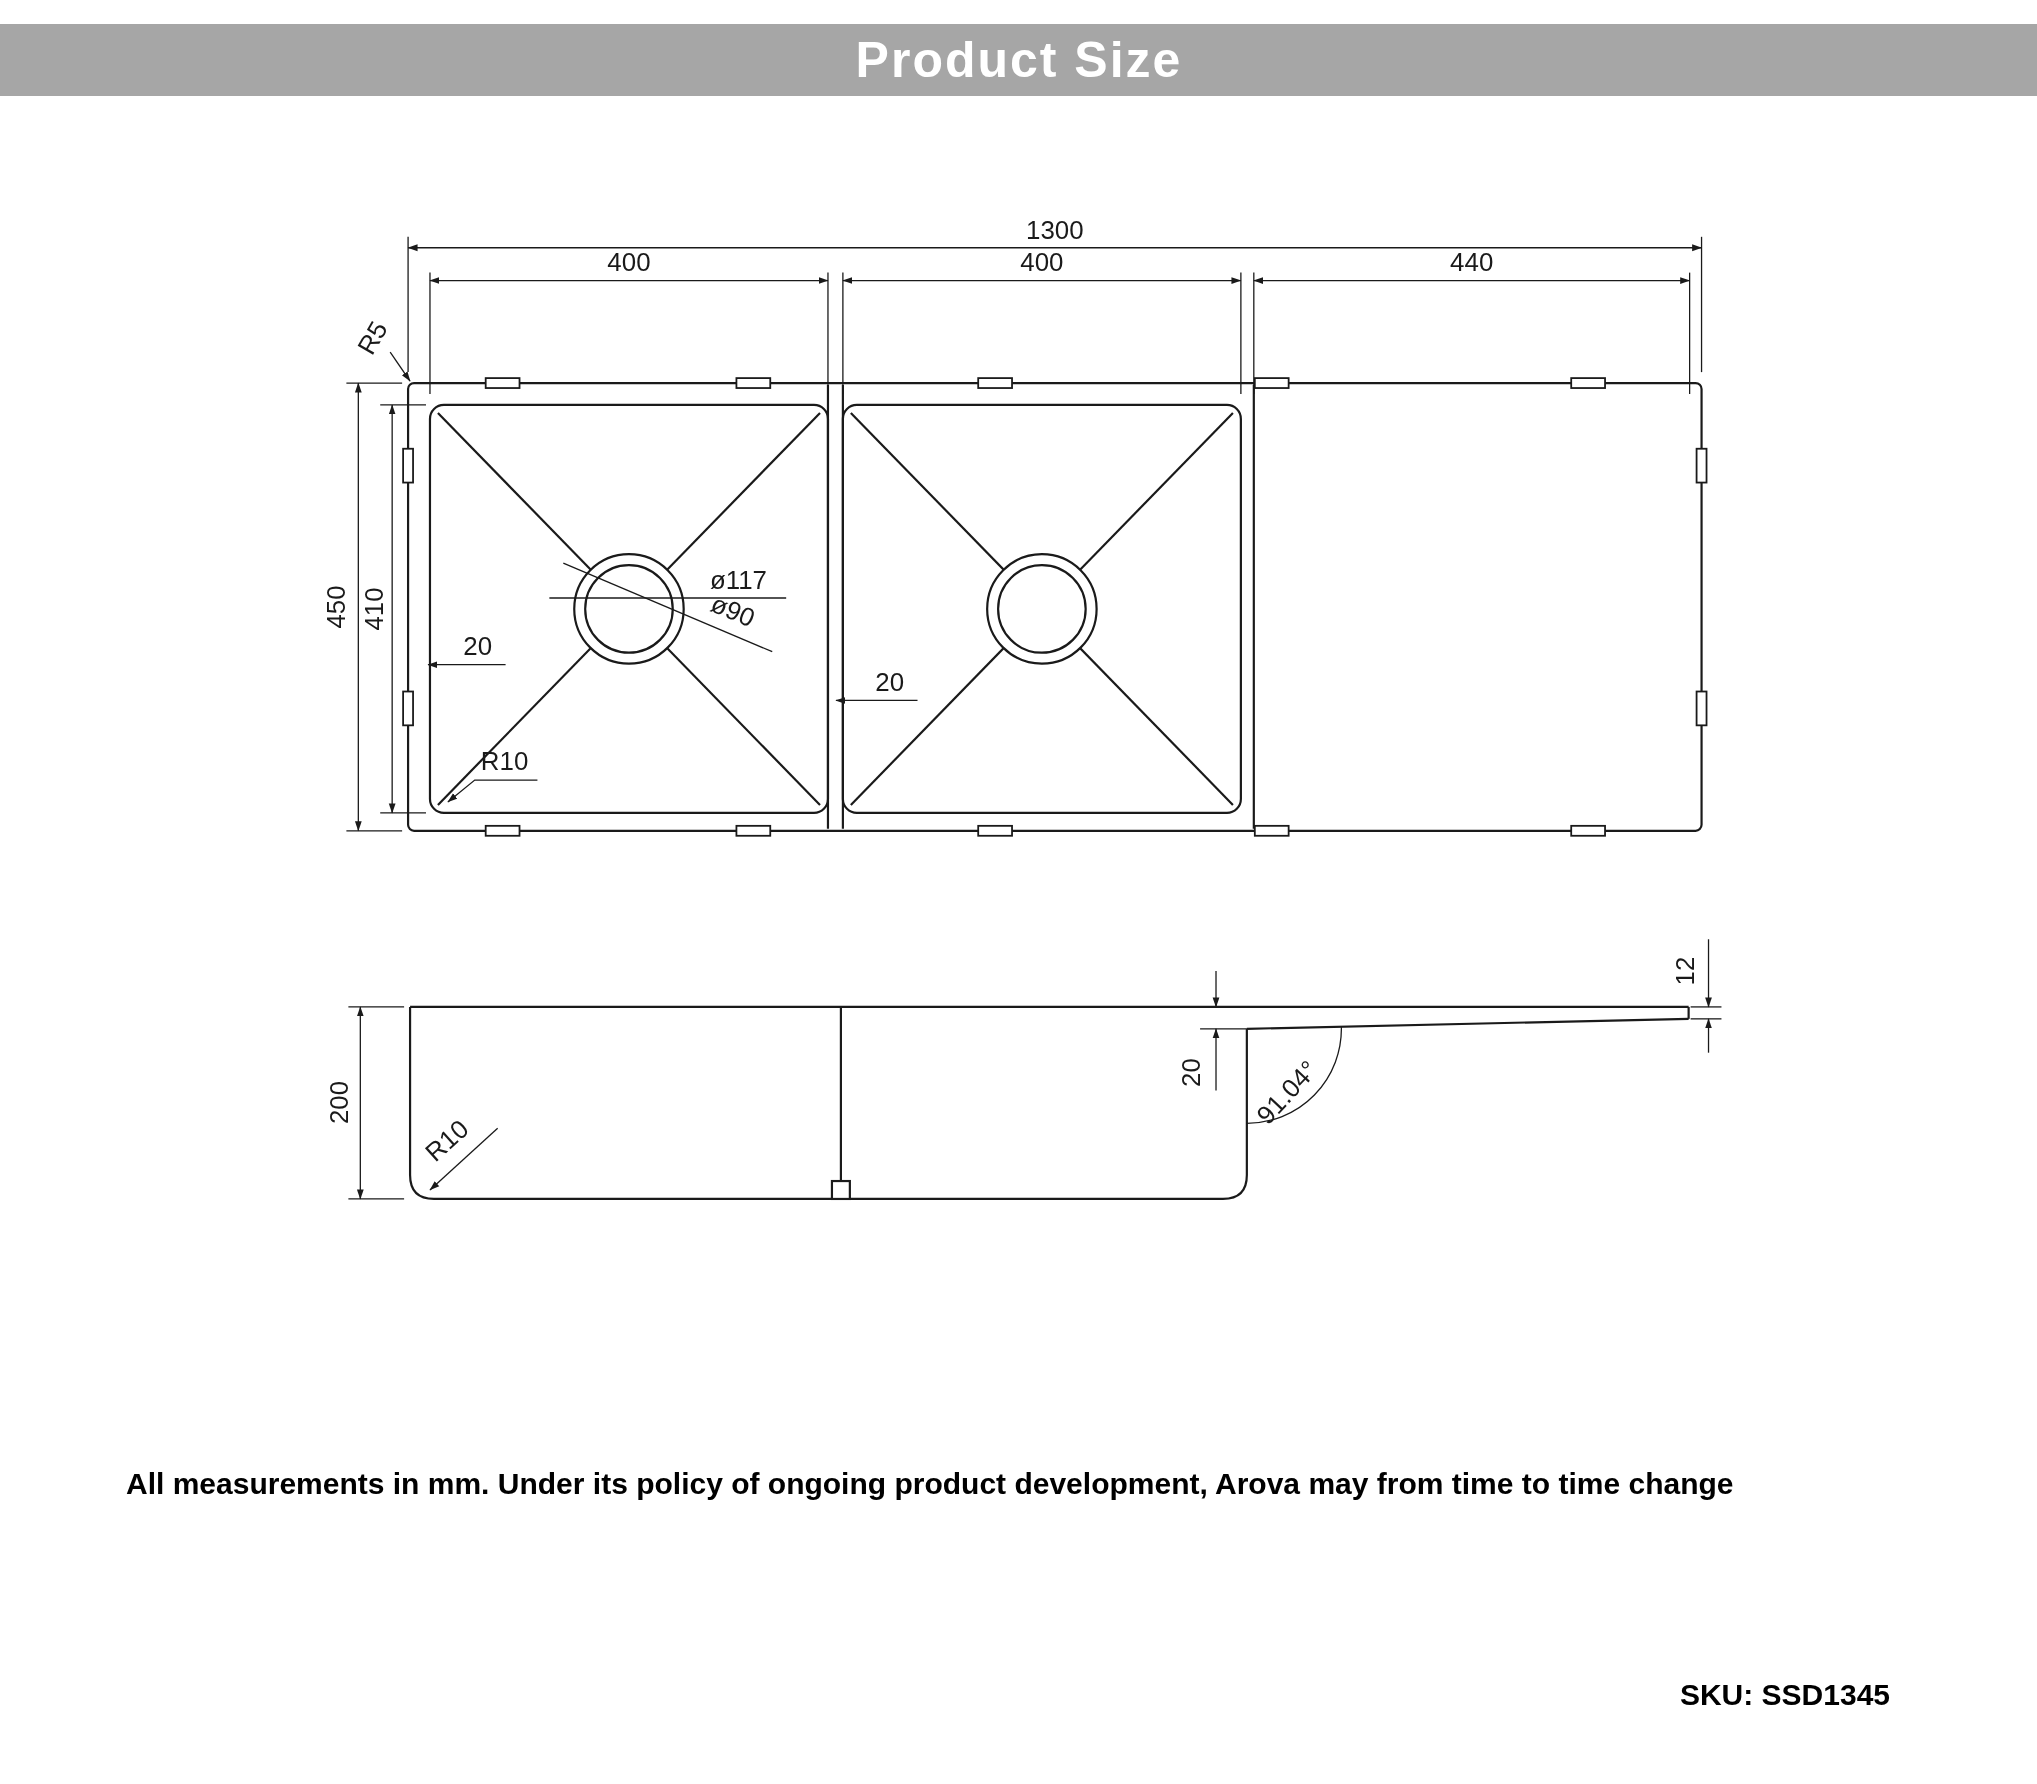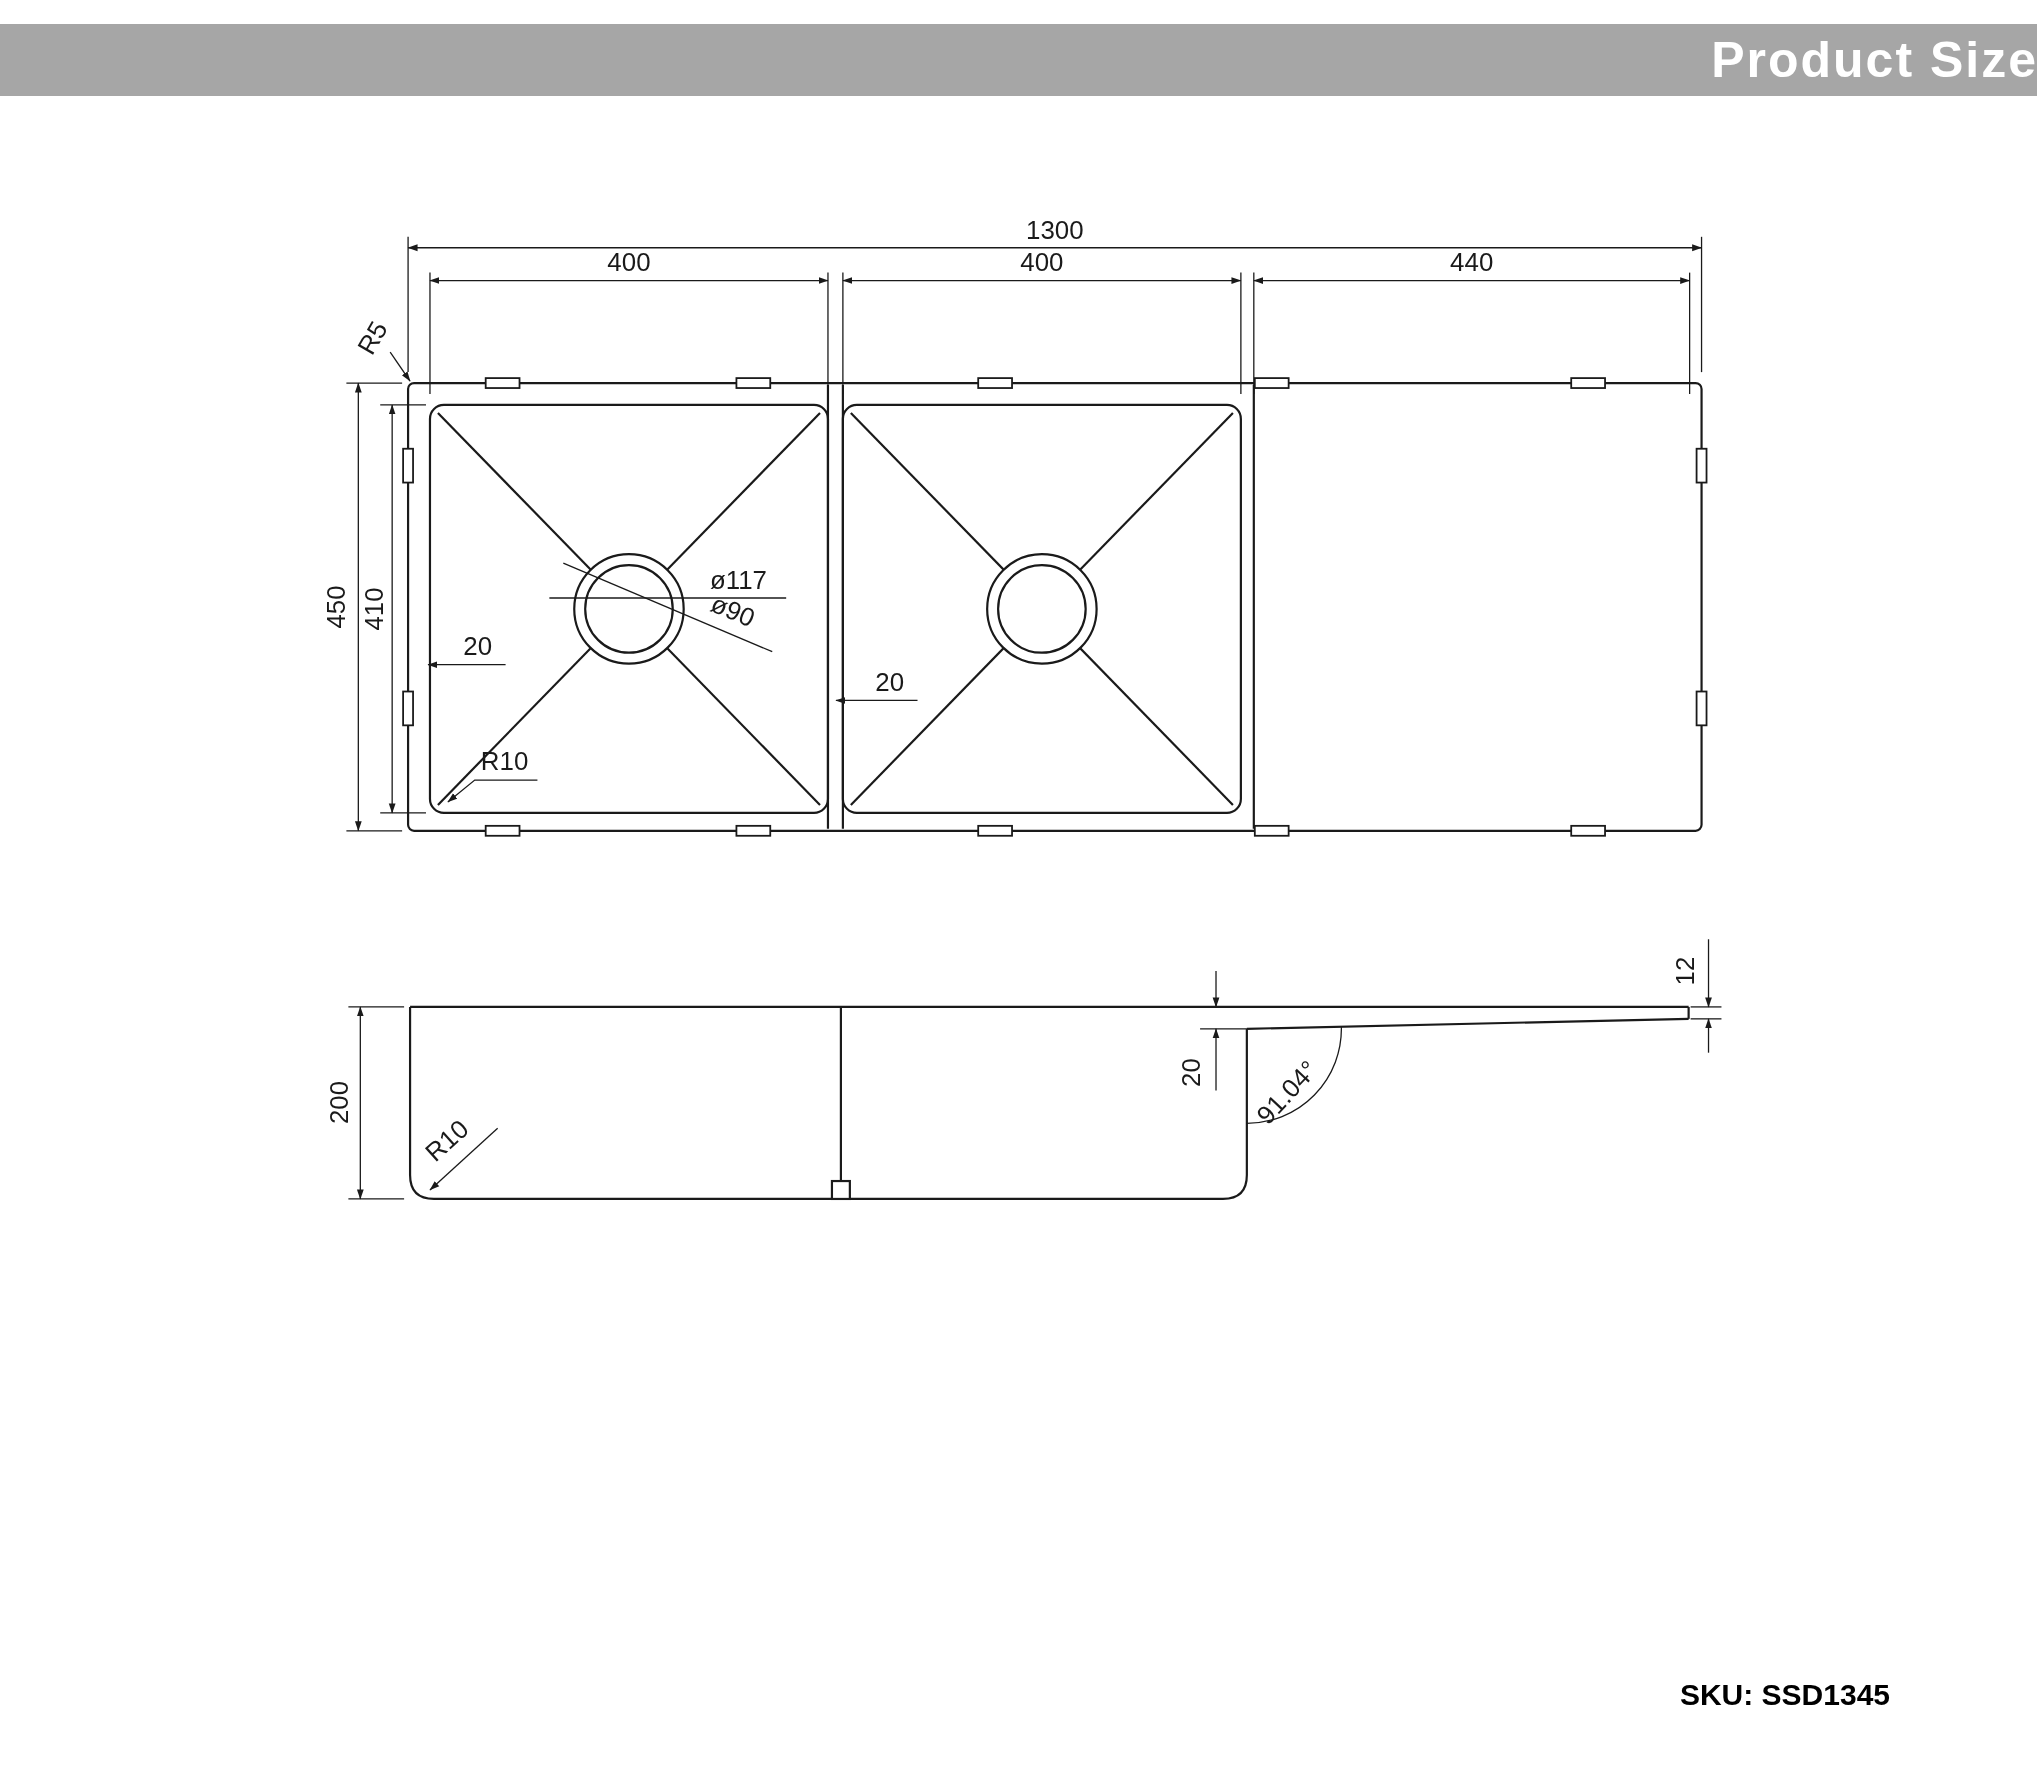--- a/index.html
+++ b/index.html
@@ -1,19 +1,19 @@
 <!DOCTYPE html>
 <html><head>
 <meta charset="utf-8">
 <style>
   html,body{margin:0;padding:0;background:#fff;}
   .page{position:relative;width:2038px;height:1784px;background:#fff;overflow:hidden;
         font-family:"Liberation Sans", sans-serif;}
   .header-bar{position:absolute;top:24px;left:0;width:2038px;height:72px;background:#a6a6a6;
-              display:flex;align-items:center;justify-content:flex-end;}
+              display:flex;align-items:center;justify-content:center;}
   .header-title{color:#ffffff;font-weight:bold;font-size:50px;letter-spacing:2px;}
   .drawing-svg{position:absolute;top:0;left:0;}
   .drawing-svg text{font-family:"Liberation Sans", sans-serif;font-size:26px;fill:#1a1a1a;}
   .shape{fill:none;stroke:#1a1a1a;stroke-width:2.2;}
   .clip{fill:#ffffff;stroke:#1a1a1a;stroke-width:1.8;}
   .whitefill{fill:#ffffff;stroke:#1a1a1a;stroke-width:2.2;}
   .thin{fill:none;stroke:#1a1a1a;stroke-width:1.3;}
   .disclaimer{position:absolute;left:126px;top:1463px;width:1801px;font-weight:bold;
               font-size:30px;color:#000;line-height:1.40;}
   .sku{position:absolute;right:148px;top:1678px;font-weight:bold;font-size:30px;color:#000;}
@@ -162,18 +162,19 @@
 
       <text x="350" y="1108" text-anchor="middle" transform="rotate(-90 350 1108)">200</text>
       <text x="455" y="1153" text-anchor="middle" transform="rotate(-42 455 1153)">R10</text>
       <text x="1206" y="1078" text-anchor="middle" transform="rotate(-90 1206 1078)">20</text>
       <text x="1300" y="1104" text-anchor="middle" transform="rotate(-47 1300 1104)">91.04°</text>
       <text x="1702" y="976" text-anchor="middle" transform="rotate(-90 1702 976)">12</text>
     </g>
   </svg>
 
   <div class="disclaimer">
+    <div>All measurements in mm. Under its policy of ongoing product development, Arova may from time to time change</div>
   </div>
 
   <div class="sku">SKU: SSD1345</div>
 
 </div>
 
 
 </body></html>

